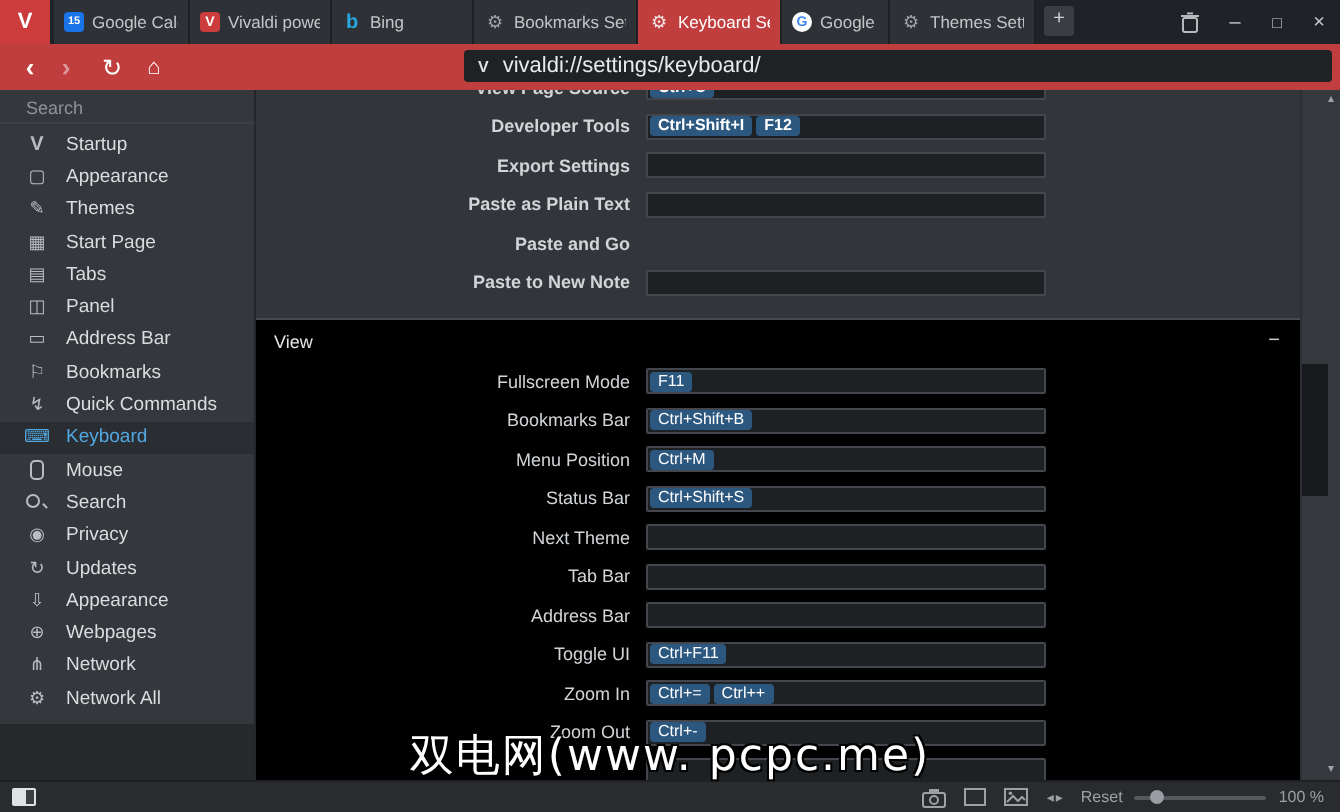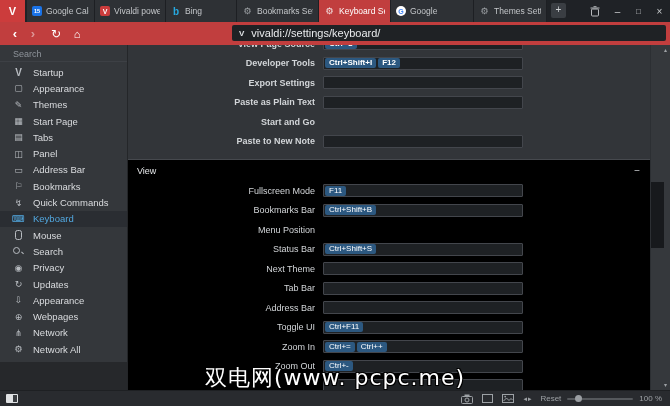--- a/index.html
+++ b/index.html
@@ -101,21 +101,21 @@
         <span class="tlabel">Bing</span>
       </div>
       <div class="tab" style="width: 82px;">
         <span class="fg">⚙</span>
         <span class="tlabel">Bookmarks Settings</span>
       </div>
       <div class="tab active" style="width: 72px;">
         <span class="fg">⚙</span>
         <span class="tlabel">Keyboard Settings</span>
       </div>
-      <div class="tab" style="width: 83px;">
+      <div class="tab" style="width: 54px;">
         <span class="fG">G</span>
         <span class="tlabel">Google</span>
       </div>
       <div class="tab" style="width: 73px;">
         <span class="fg">⚙</span>
         <span class="tlabel">Themes Settings</span>
       </div>
     </div>
   <div class="newtab">+</div>
   <div class="tspacer"></div>
@@ -238,21 +238,21 @@
         </div>
         <div class="srow">
           <div class="slabel">Export Settings</div>
           <div class="sfield"></div>
         </div>
         <div class="srow">
           <div class="slabel">Paste as Plain Text</div>
           <div class="sfield"></div>
         </div>
         <div class="srow">
-          <div class="slabel">Start and Go</div>
+          <div class="slabel">Paste and Go</div>
         </div>
         <div class="srow">
           <div class="slabel">Paste to New Note</div>
           <div class="sfield"></div>
         </div>
       </div>
     <div id="sectionB">
       <div class="sect-header">
         <span class="sect-title">View</span>
         <span class="collapse">−</span>
@@ -265,20 +265,23 @@
             </div>
           </div>
           <div class="srow">
             <div class="slabel">Bookmarks Bar</div>
             <div class="sfield">
               <span class="badge">Ctrl+Shift+B</span>
             </div>
           </div>
           <div class="srow">
             <div class="slabel">Menu Position</div>
+            <div class="sfield">
+              <span class="badge">Ctrl+M</span>
+            </div>
           </div>
           <div class="srow">
             <div class="slabel">Status Bar</div>
             <div class="sfield">
               <span class="badge">Ctrl+Shift+S</span>
             </div>
           </div>
           <div class="srow">
             <div class="slabel">Next Theme</div>
             <div class="sfield"></div>

